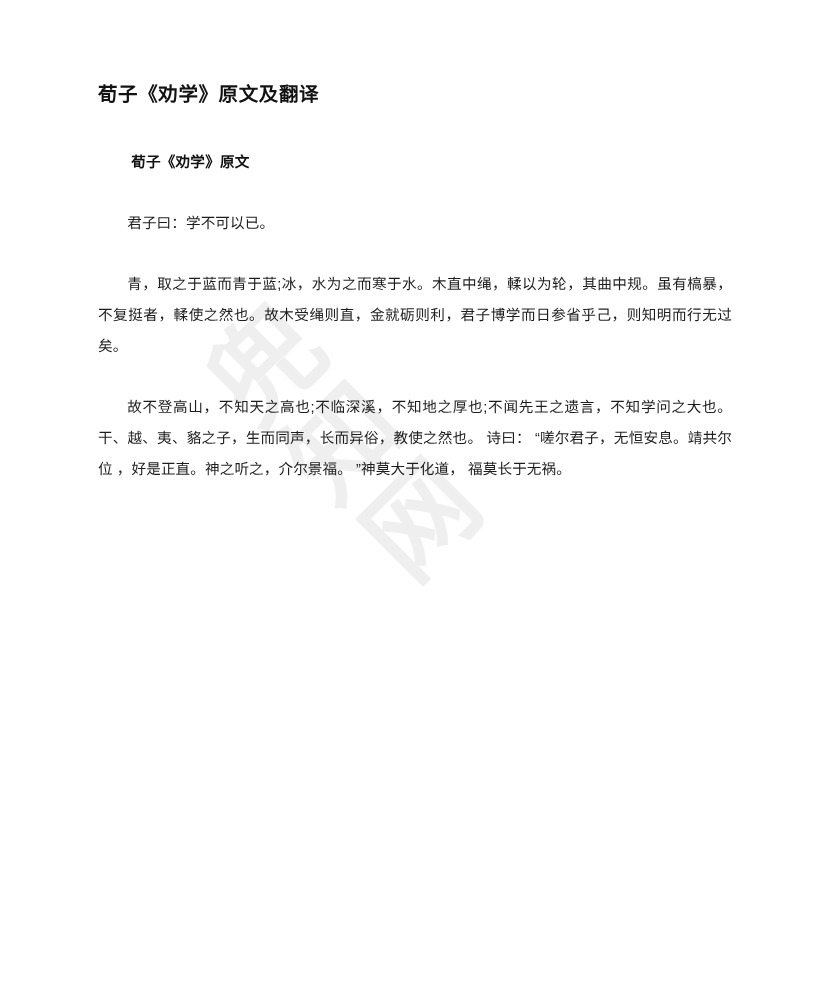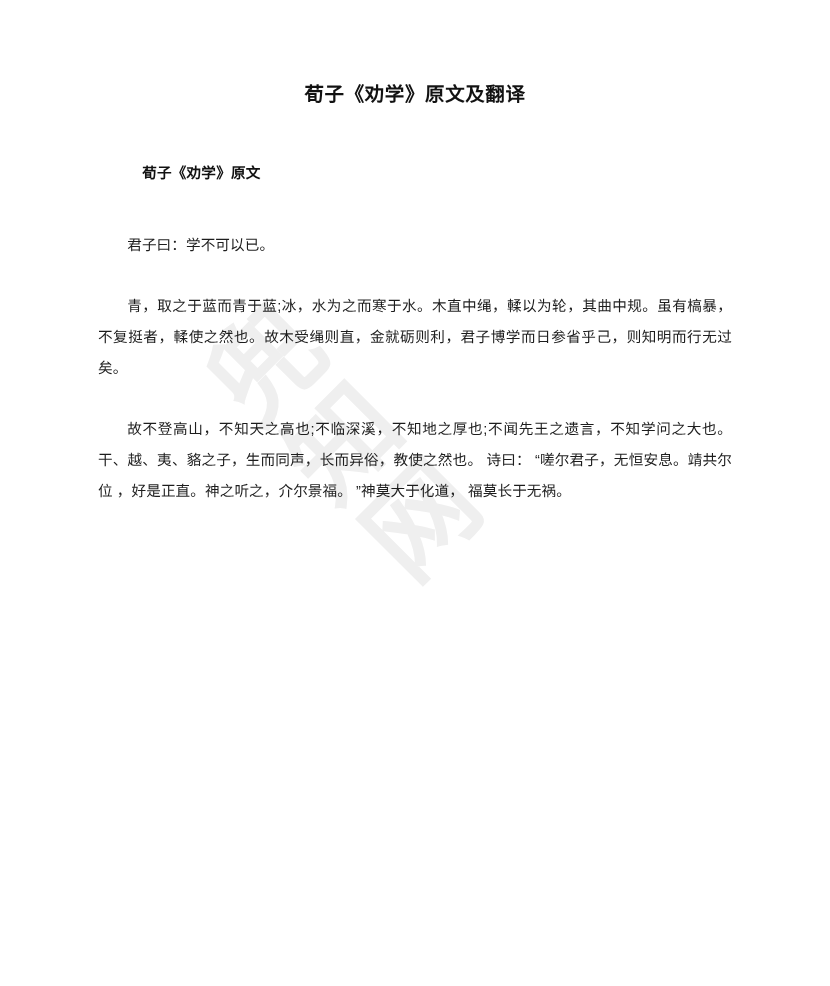--- a/index.html
+++ b/index.html
@@ -52,21 +52,20 @@
   
   .content {
     position: relative;
     z-index: 2;
     padding: 0 98px;
   }
 
   .doc-title {
     margin: 0;
     padding-top: 78px;
-    text-align: center;
     font-size: 19.5px;
     font-weight: 700;
     letter-spacing: 0.6px;
     color: #121212;
   }
 
   .para {
     margin: 0;
     padding-top: 30px;
     font-size: 14.6px;
@@ -76,21 +75,21 @@
     text-indent: 2em;
     color: #1d1d1d;
     letter-spacing: 0.1px;
   }
 
   .para.lead {
     padding-top: 44px;
   }
 
   .subhead {
-    margin: 15px;
+    margin: 4px;
     padding-top: 36px;
     font-size: 14.6px;
     line-height: 31px;
     font-weight: 700;
     text-indent: 2em;
     color: #111111;
     letter-spacing: 0.2px;
   }
 
   .para.tight {

